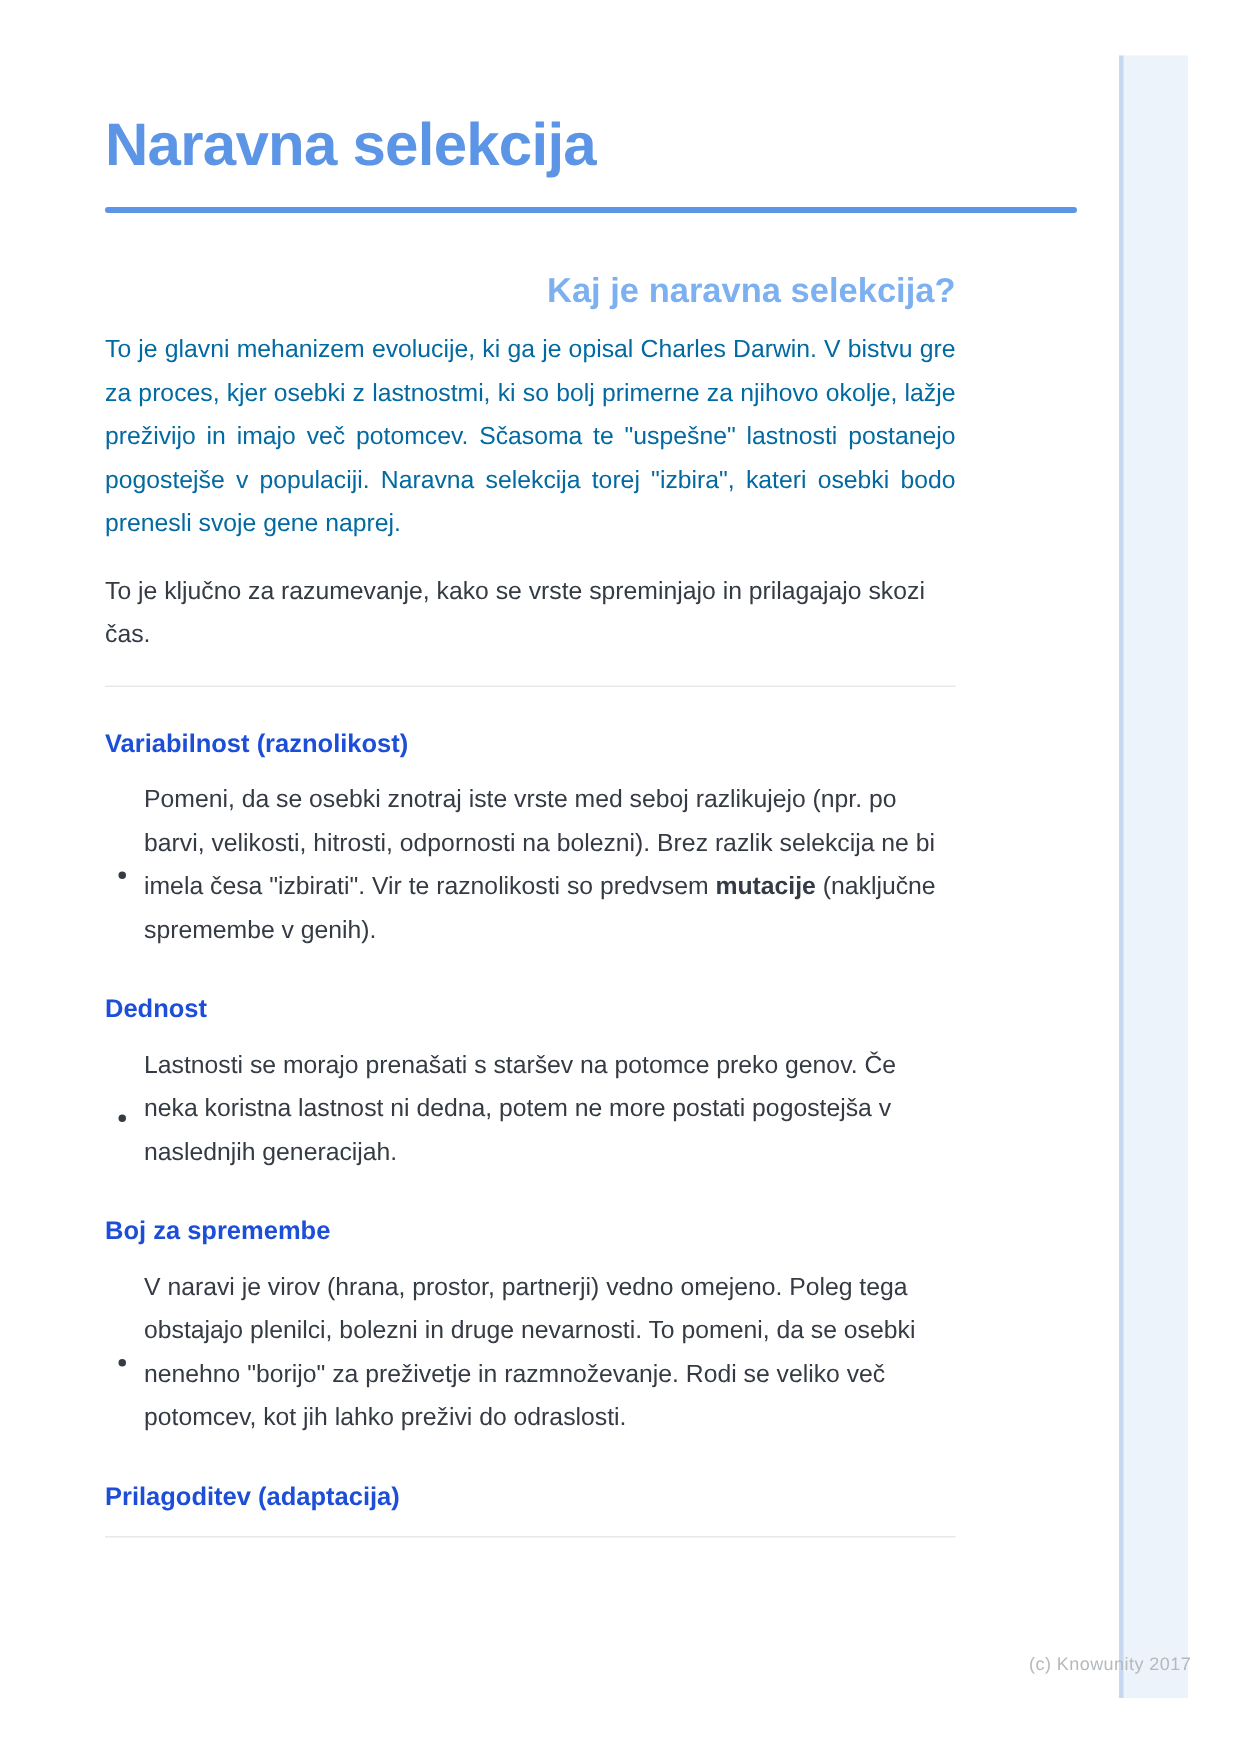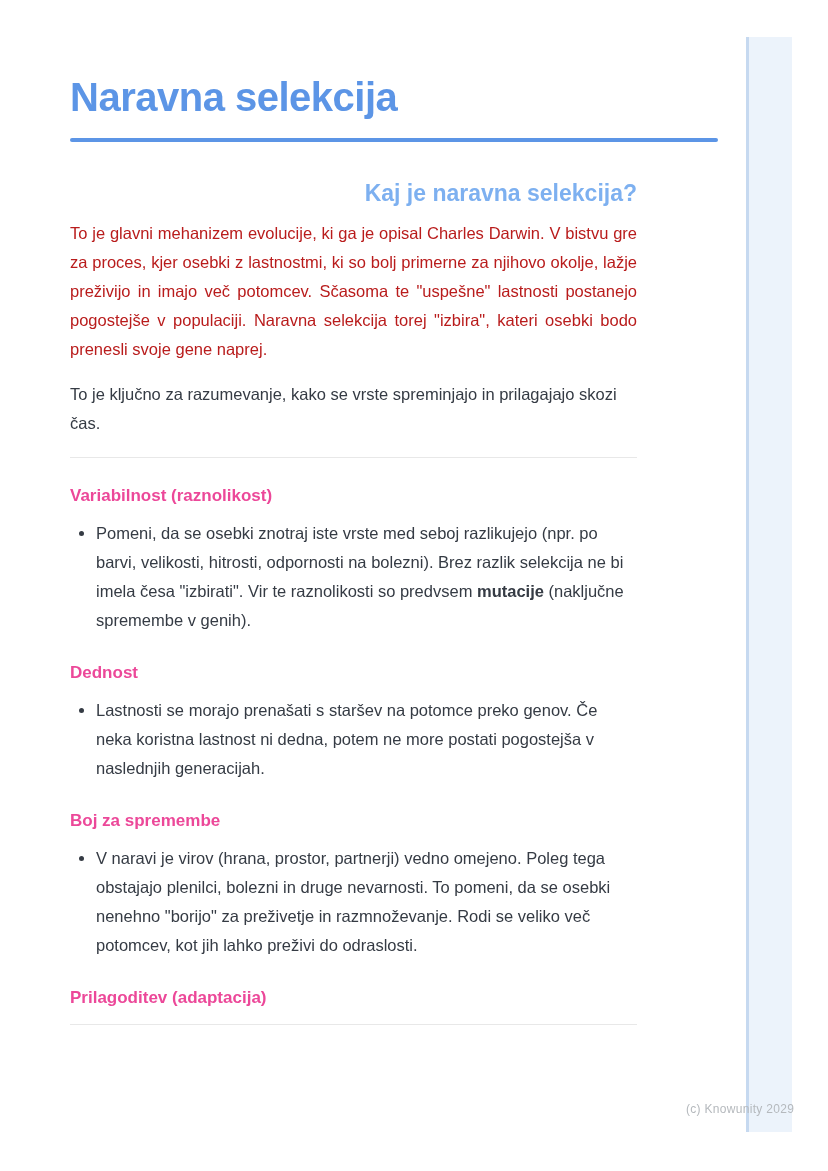--- a/index.html
+++ b/index.html
@@ -48,21 +48,21 @@
     color: #7db0f0;
     margin: 0;
     text-align: right;
   }
   h2.intro-heading    { margin-top: 38px; }
   h2.keyterms-heading { margin-top: 30px; }
 
   p.para {
     margin: 13px 0 16px 0;
     font-size: 16.5px; line-height: 29px;
-    color: #b91c1c;
+    color: #0369a1;
     text-align: justify;
   }
   p.note {
     margin: 10px 0 0 0;
     font-size: 16.5px; line-height: 29px;
     color: #353b44;
     text-align: left;
   }
 
   hr.divider {
@@ -70,31 +70,31 @@
     border-top: 1px solid #e8e8e8;
     width: 567px;
     margin: 19px 0 0 0;
   }
   hr.divider.bottom { margin-top: 16px; }
 
   h4.term-heading {
     margin: 27px 0 0 0;
     font-size: 17px; line-height: 21px;
     font-weight: 700;
-    color: #ec4899;
+    color: #1d4ed8;
   }
 
   ul.bullet-list {
     margin: 13px 0 0 0;
     padding: 0;
     list-style: none;
   }
   ul.bullet-list li {
     display: flex;
-    align-items: flex-start;
+    align-items: center;
     font-size: 16.5px; line-height: 29px;
     color: #353b44;
   }
   .bullet-dot {
     flex: none;
     width: 5px; height: 5px;
     border-radius: 50%;
     background: #353b44;
     margin: 12px 12px 0 9px;
   }
@@ -153,15 +153,15 @@
         <span class="li-text"><span>V naravi je virov (hrana, prostor, partnerji) vedno omejeno. Poleg tega obstajajo plenilci, bolezni in druge nevarnosti. To pomeni, da se osebki nenehno "borijo" za preživetje in razmnoževanje. Rodi se veliko več potomcev, kot jih lahko preživi do odraslosti.</span><span class="kw"></span><span></span></span>
       </li>
     </ul>
 
     <h4 class="term-heading">Prilagoditev (adaptacija)</h4>
 
     <hr class="divider bottom">
 
   </div>
 
-  <div class="watermark">(c) Knowunity 2029</div>
+  <div class="watermark">(c) Knowunity 2017</div>
 
 </div>
 
 </body></html>

